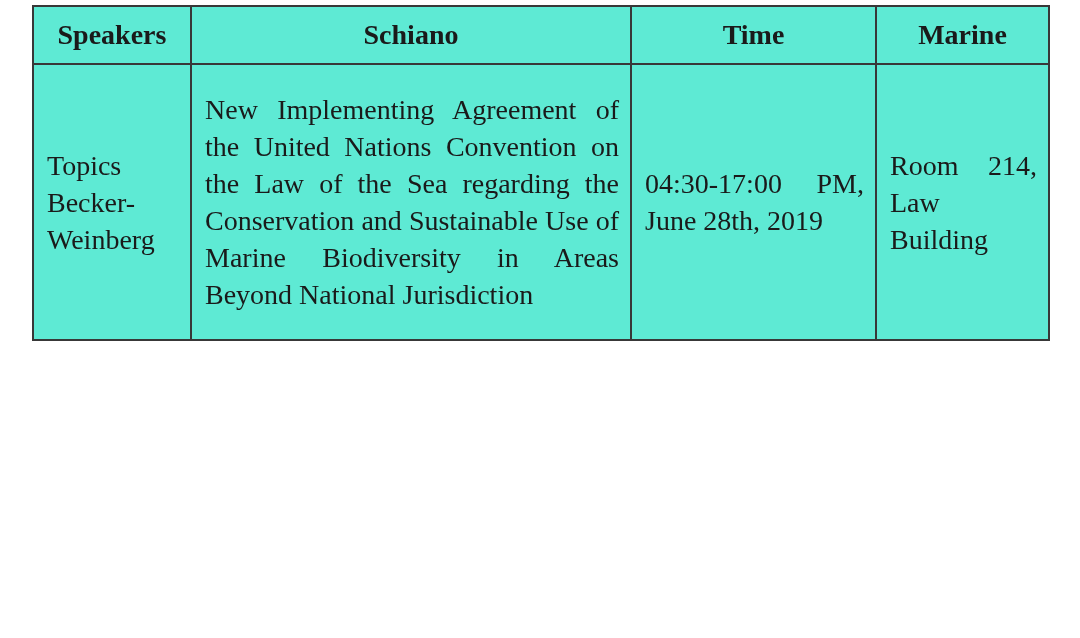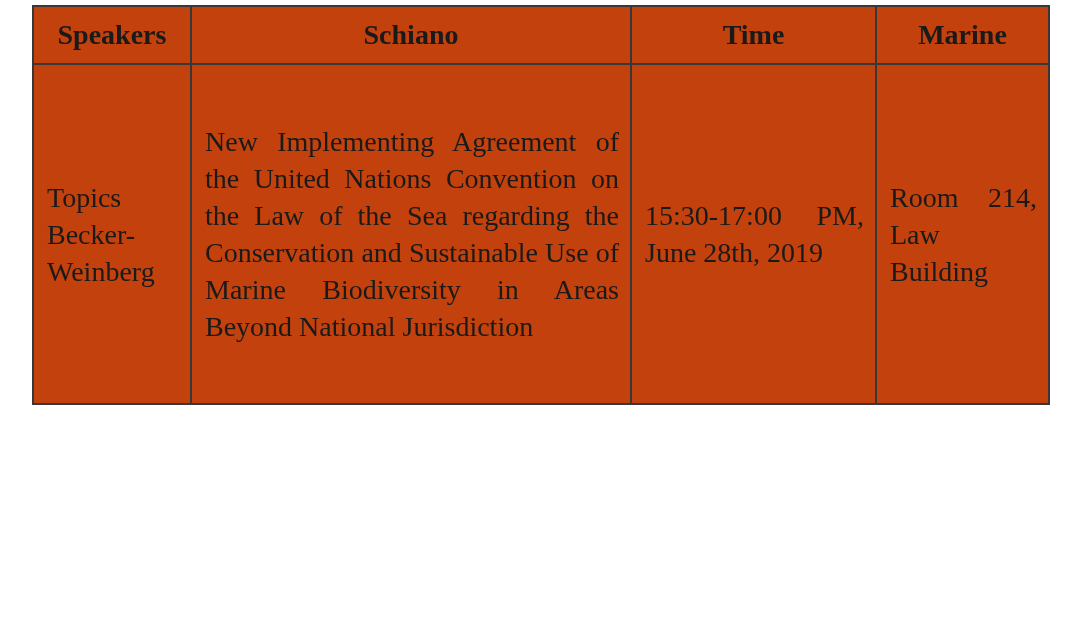--- a/index.html
+++ b/index.html
@@ -15,21 +15,21 @@
     position: relative;
     overflow: hidden;
   }
   table.schedule {
     position: absolute;
     left: 32px;
     top: 5px;
     border-collapse: collapse;
     table-layout: fixed;
     width: 1016px;
-    background: #c2410c;
+    background: #5eead4;
   }
   col.c-speakers { width: 158px; }
   col.c-topics   { width: 440px; }
   col.c-time     { width: 245px; }
   col.c-venue    { width: 173px; }
 
   th, td {
     border: 2px solid #383838;
     box-sizing: border-box;
   }
@@ -43,21 +43,21 @@
   }
   td {
     font-size: 28px;
     line-height: 37px;
     text-align: justify;
     vertical-align: middle;
     padding: 4px 11px 4px 13px;
   }
   tr.row-1 td { height: 155px; }
   tr.row-2 td { height: 110px; }
-  tr.row-3 td { height: 340px; }
+  tr.row-3 td { height: 276px; }
 </style>
 </head>
 <body>
 
 <table class="schedule">
   <colgroup>
     <col class="c-speakers">
     <col class="c-topics">
     <col class="c-time">
     <col class="c-venue">
@@ -67,17 +67,17 @@
       <th>Speakers</th>
       <th>Schiano</th>
       <th>Time</th>
       <th>Marine</th>
     </tr>
   </thead>
   <tbody>
     <tr class="row-3">
       <td>Topics Becker-Weinberg</td>
       <td>New Implementing Agreement of the United Nations Convention on the Law of the Sea regarding the Conservation and Sustainable Use of Marine Biodiversity in Areas Beyond National Jurisdiction</td>
-      <td>15:30-17:00 PM, June 28th, 2019</td>
+      <td>04:30-17:00 PM, June 28th, 2019</td>
       <td>Room 214, Law Building</td>
     </tr>
   </tbody>
 </table>
 
 </body></html>

